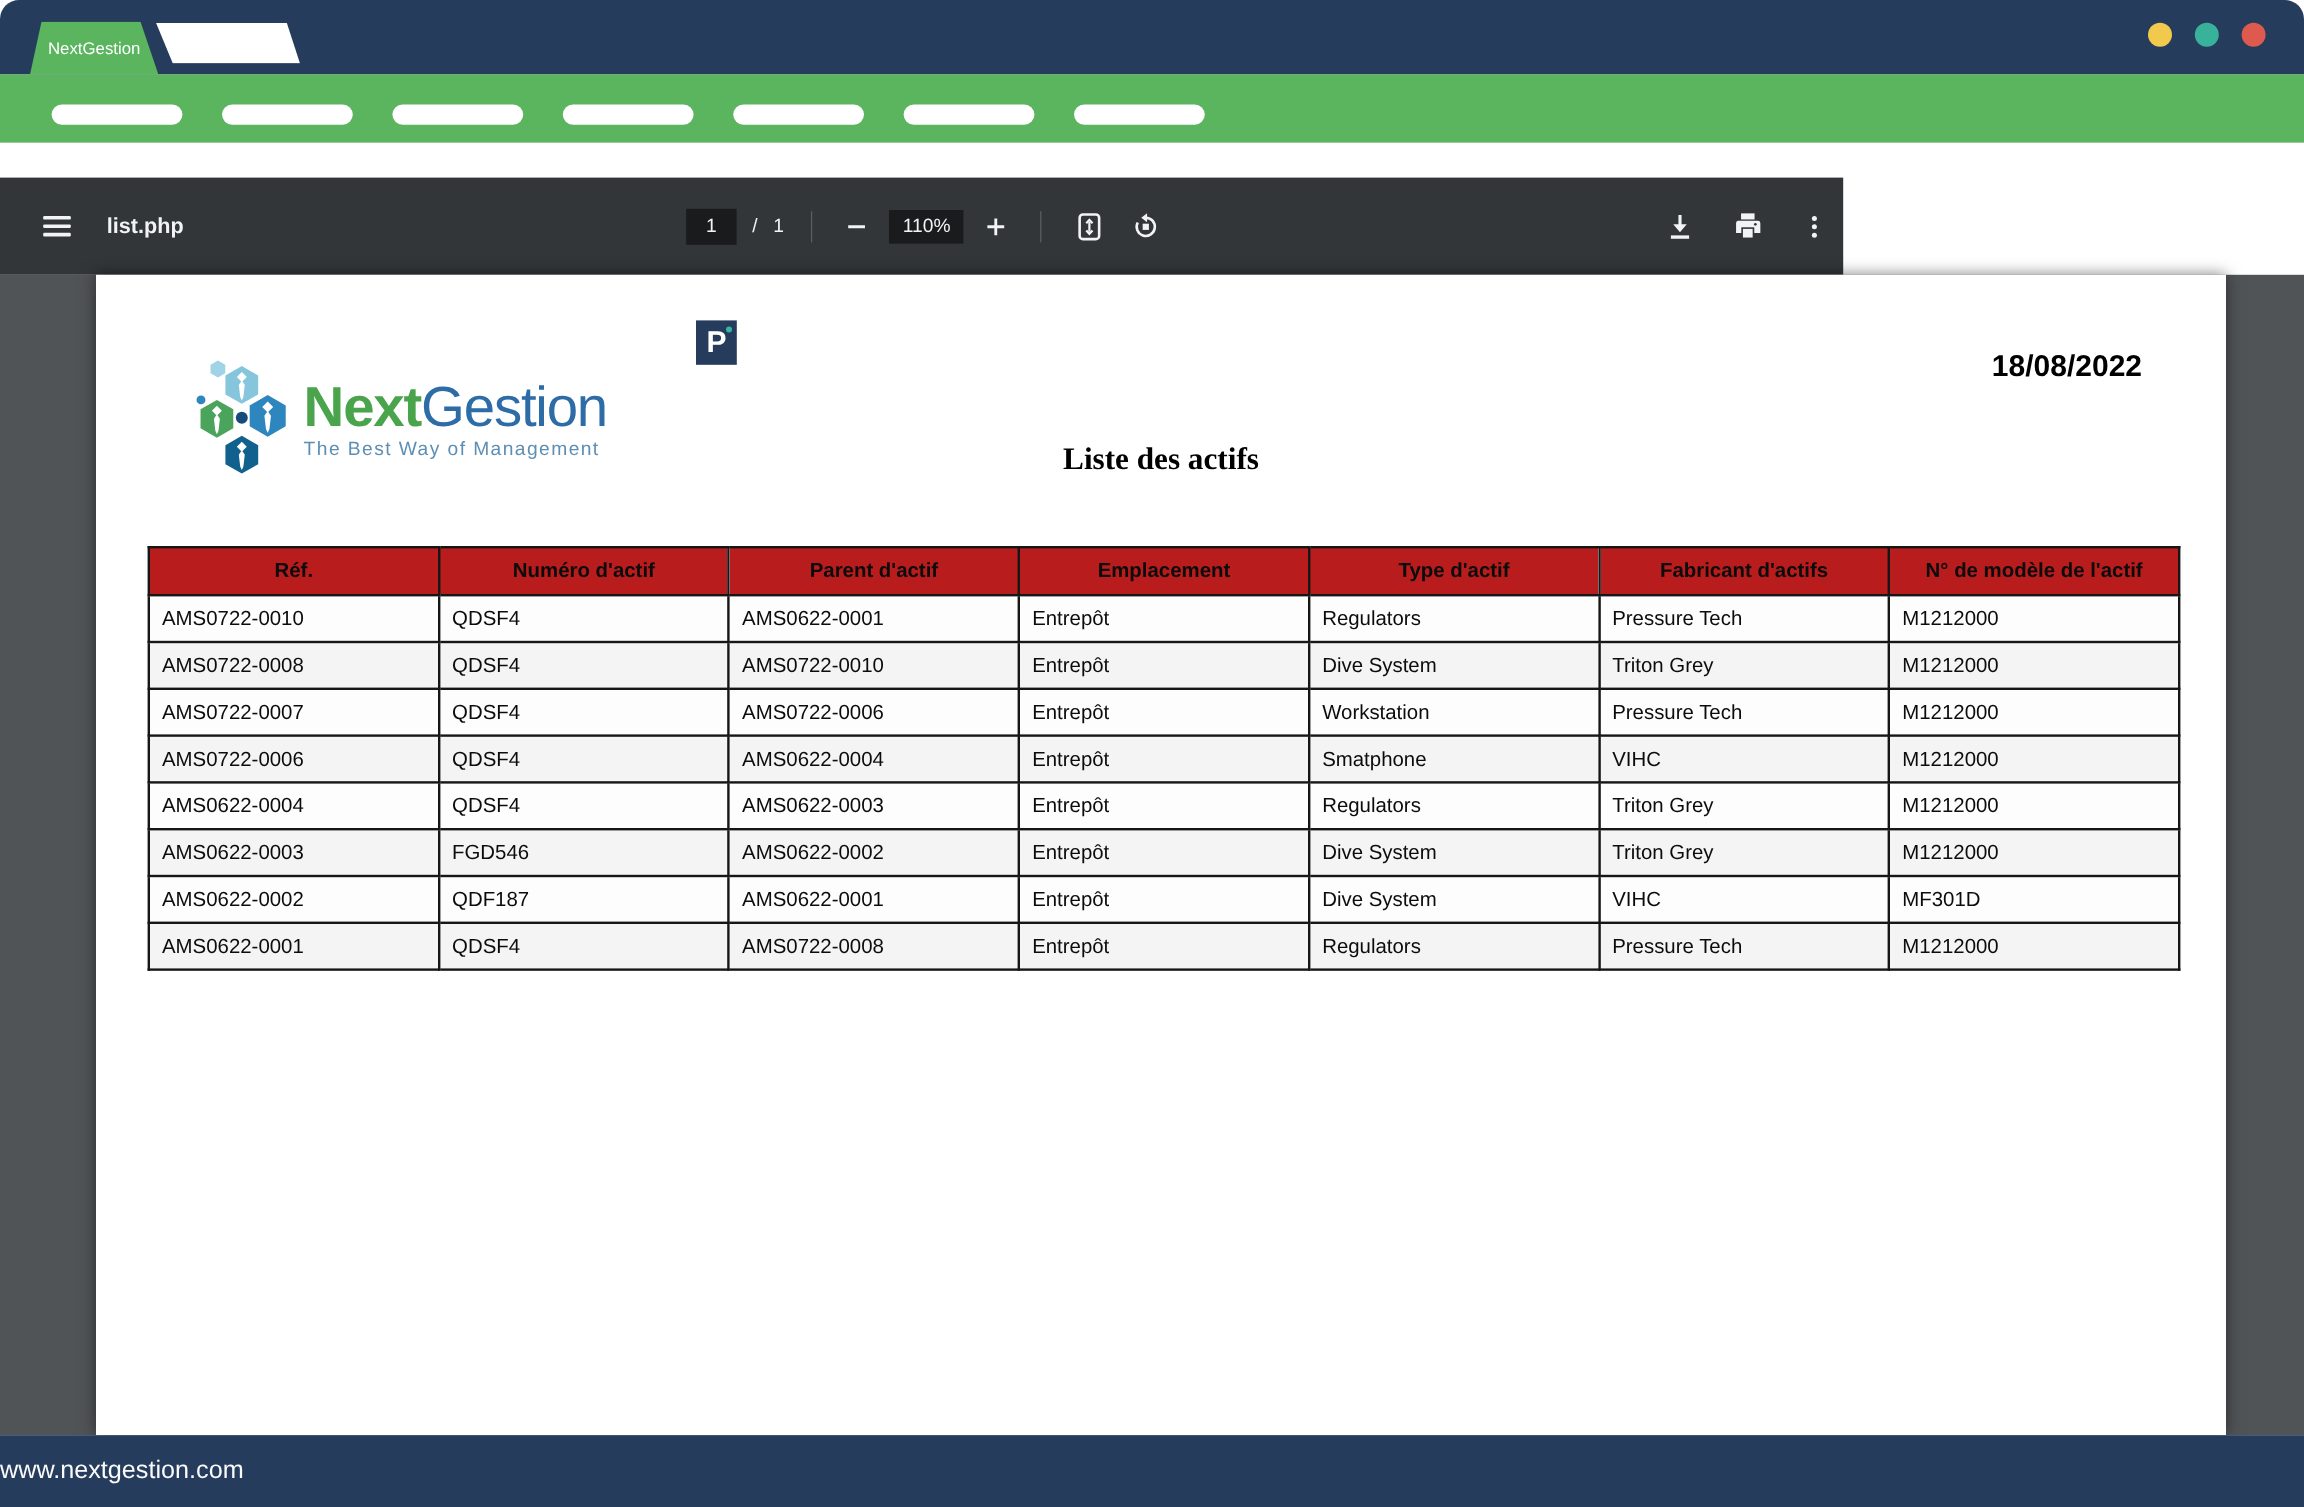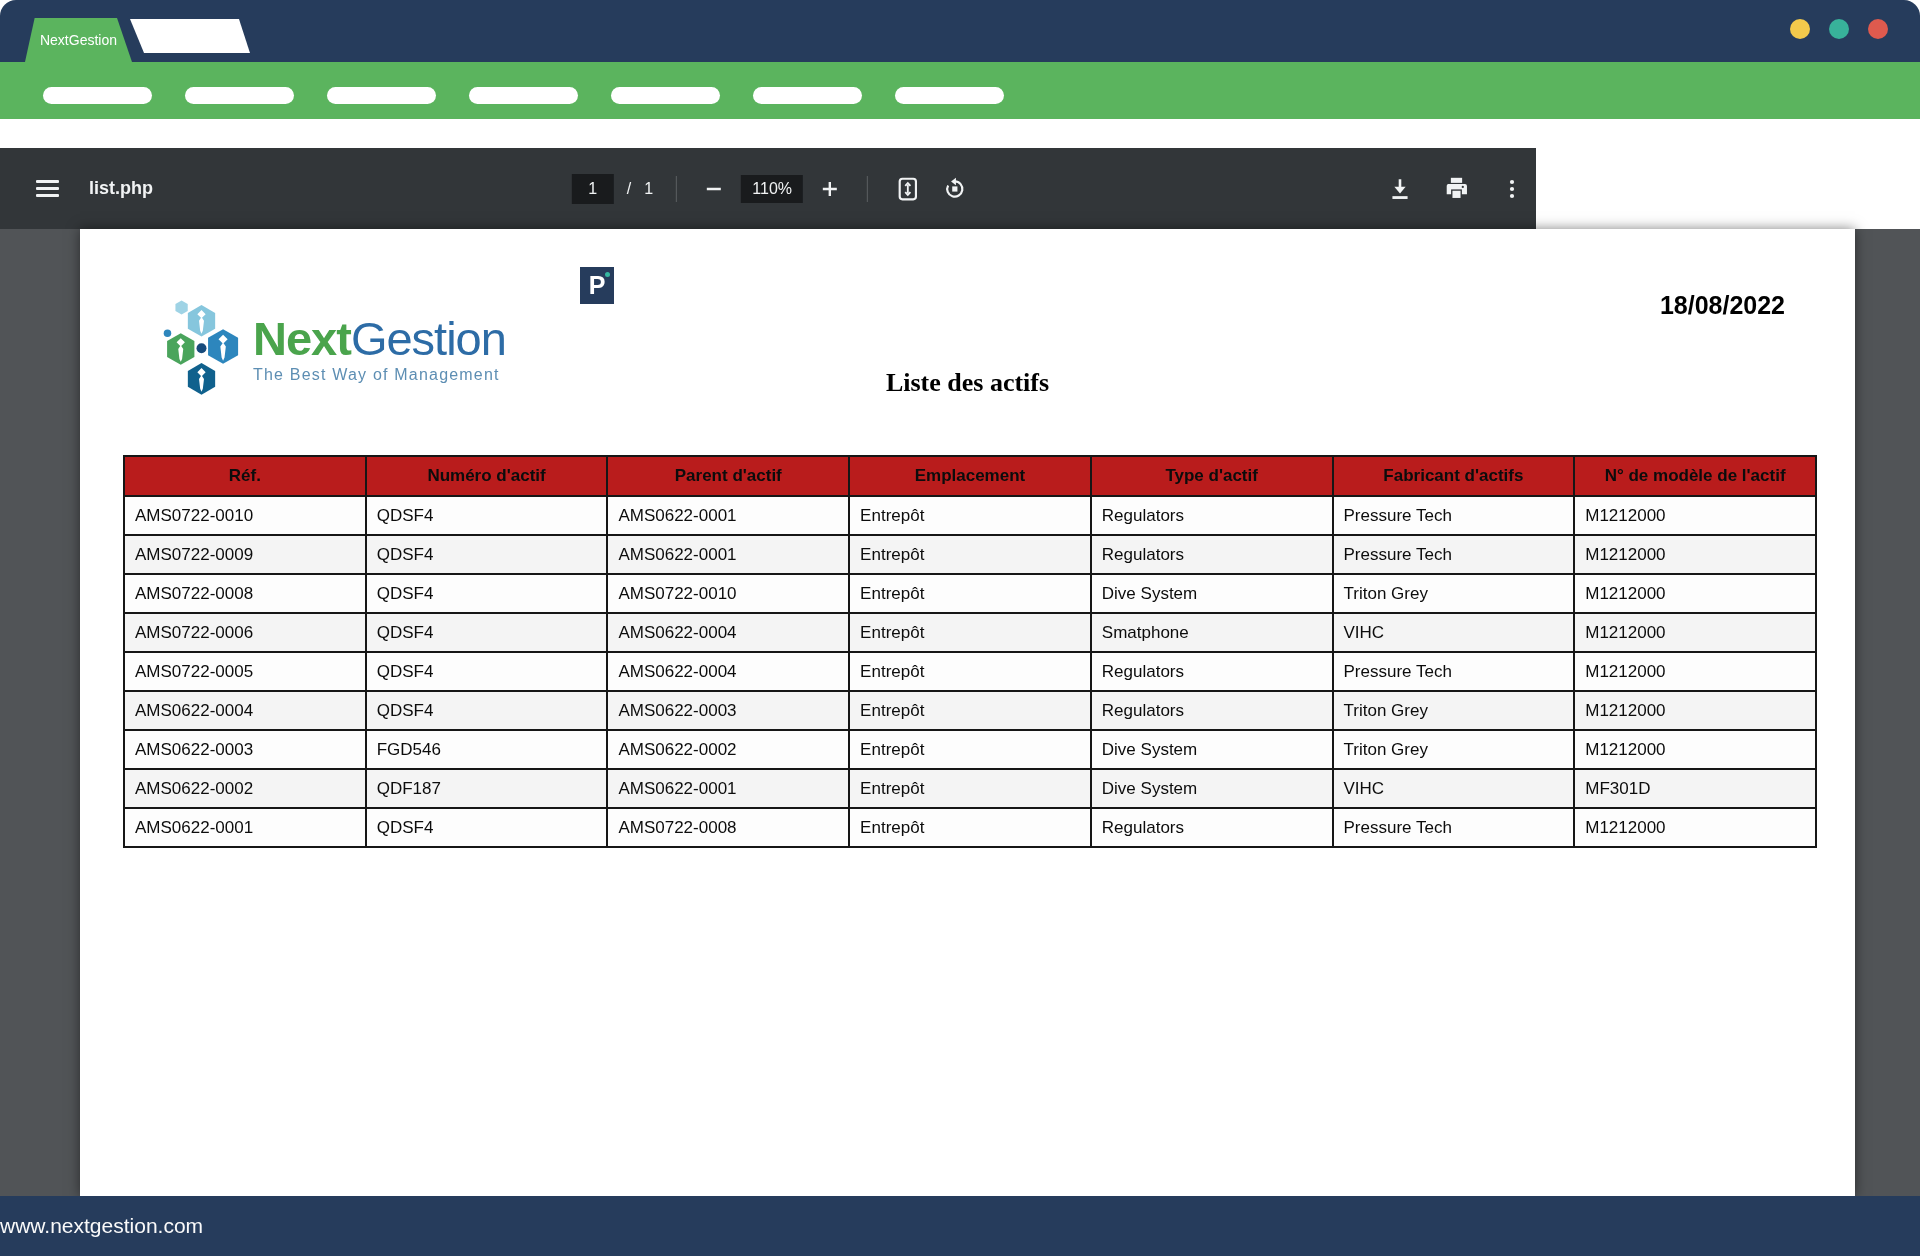--- a/index.html
+++ b/index.html
@@ -238,53 +238,44 @@
             <tr>
               <td>AMS0722-0010</td>
               <td>QDSF4</td>
               <td>AMS0622-0001</td>
               <td>Entrepôt</td>
               <td>Regulators</td>
               <td>Pressure Tech</td>
               <td>M1212000</td>
             </tr>
             <tr>
-              <td>AMS0722-0009</td>
-              <td>QDSF4</td>
-              <td>AMS0622-0001</td>
-              <td>Entrepôt</td>
-              <td>Regulators</td>
-              <td>Pressure Tech</td>
-              <td>M1212000</td>
-            </tr>
-            <tr>
               <td>AMS0722-0008</td>
               <td>QDSF4</td>
               <td>AMS0722-0010</td>
               <td>Entrepôt</td>
               <td>Dive System</td>
               <td>Triton Grey</td>
               <td>M1212000</td>
             </tr>
             <tr>
+              <td>AMS0722-0007</td>
+              <td>QDSF4</td>
+              <td>AMS0722-0006</td>
+              <td>Entrepôt</td>
+              <td>Workstation</td>
+              <td>Pressure Tech</td>
+              <td>M1212000</td>
+            </tr>
+            <tr>
               <td>AMS0722-0006</td>
               <td>QDSF4</td>
               <td>AMS0622-0004</td>
               <td>Entrepôt</td>
               <td>Smatphone</td>
               <td>VIHC</td>
-              <td>M1212000</td>
-            </tr>
-            <tr>
-              <td>AMS0722-0005</td>
-              <td>QDSF4</td>
-              <td>AMS0622-0004</td>
-              <td>Entrepôt</td>
-              <td>Regulators</td>
-              <td>Pressure Tech</td>
               <td>M1212000</td>
             </tr>
             <tr>
               <td>AMS0622-0004</td>
               <td>QDSF4</td>
               <td>AMS0622-0003</td>
               <td>Entrepôt</td>
               <td>Regulators</td>
               <td>Triton Grey</td>
               <td>M1212000</td>

